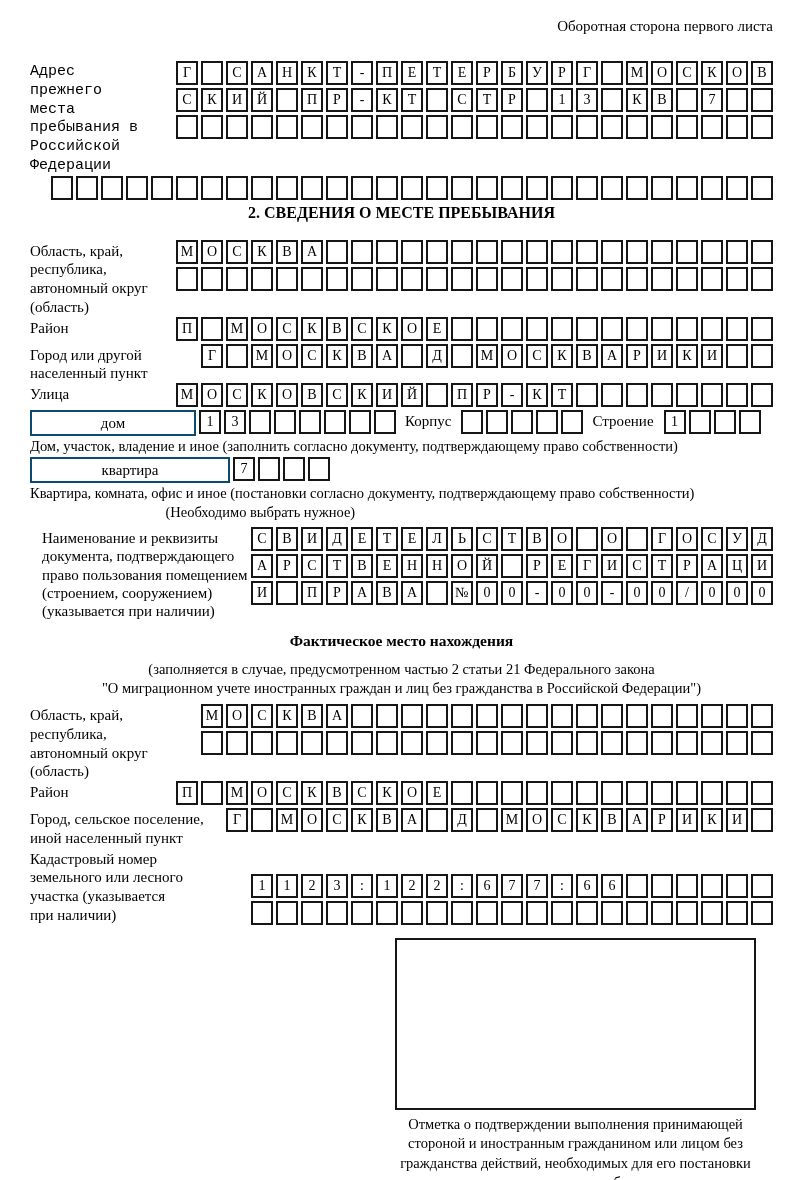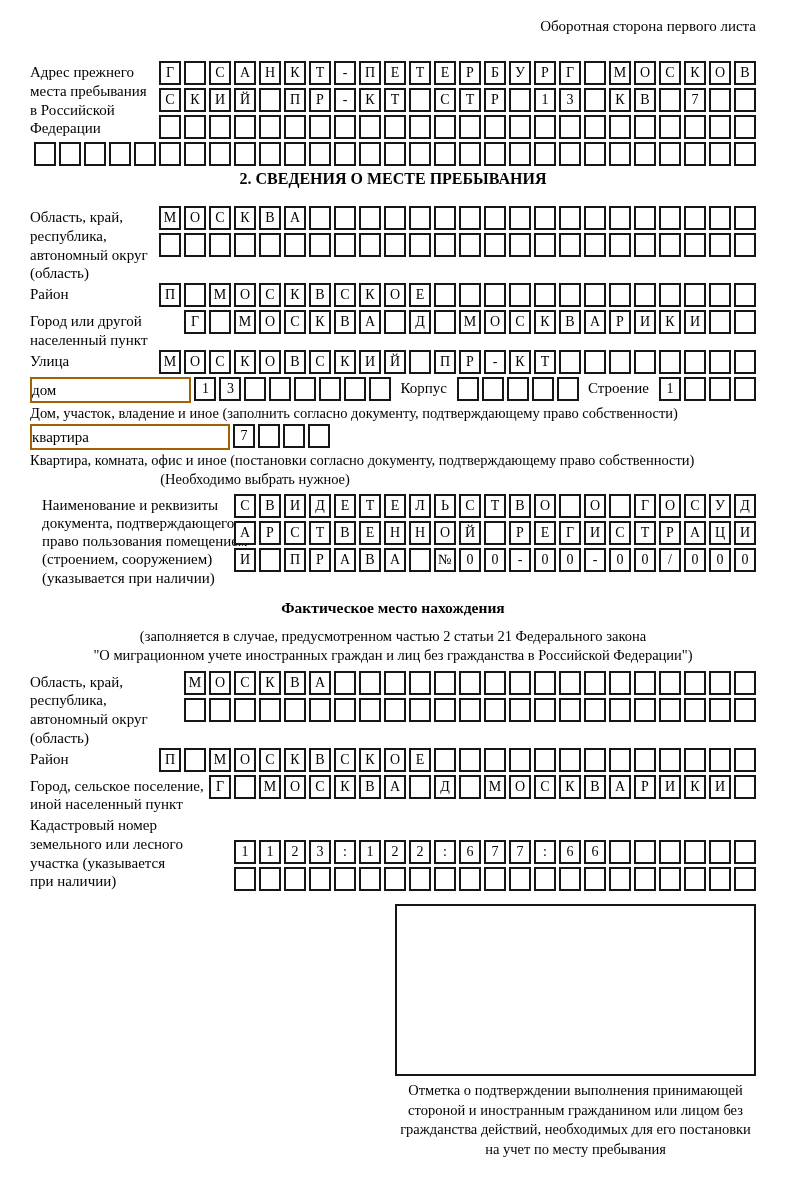--- a/index.html
+++ b/index.html
@@ -3,40 +3,40 @@
 <meta charset="utf-8">
 <style>
   html,body{margin:0;padding:0;}
   body{
     width:800px;height:1180px;
     background:#ffffff;color:#000;
     font-family:"Liberation Serif","DejaVu Serif",serif;
     font-size:15px;
     overflow:hidden;
   }
-  .sheet{box-sizing:border-box;width:800px;height:1054px;padding:14px 44px 0 30px;}
+  .sheet{box-sizing:border-box;width:800px;height:1054px;padding:14px 27px 0 30px;}
   .hdr-note{text-align:right;font-size:15px;margin:4px 0 26px 0;}
   
   .cellrow{display:flex;justify-content:flex-end;margin-bottom:3px;}
   .cell{
     box-sizing:border-box;flex:0 0 22px;width:22px;height:24px;
     border:2px solid #161616;margin-left:3px;
     text-align:center;line-height:20px;font-size:14px;background:#fff;
   }
   .formrow{display:flex;align-items:flex-start;}
   .flabel{line-height:1.25;padding-top:2px;}
   .rows{flex:1;min-width:0;}
   .cap{font-size:14.5px;}
   .cap-center{text-align:center;}
   .sec-title{text-align:center;font-weight:bold;font-size:16px;margin:4px 0 18px 0;}
   
   .boxrow{display:flex;align-items:flex-start;margin-bottom:2px;}
   .wide-box{
-    box-sizing:border-box;height:26px;border:2px solid #a16207;
-    line-height:22px;font-size:15px;
+    box-sizing:border-box;height:26px;border:2px solid #0c4a6e;
+    text-align:center;line-height:22px;font-size:15px;
   }
   .dom-box{width:166px;}
   .kv-box{width:200px;}
   .mid-label{margin:3px 7px 0 9px;white-space:nowrap;}
   .checkbox{
     box-sizing:border-box;width:23px;height:26px;border:2px solid #161616;
     text-align:center;line-height:22px;font-size:15px;display:inline-block;
     vertical-align:middle;
   }
   .mesto-row{display:flex;align-items:center;margin-top:6px;}
@@ -50,21 +50,21 @@
   .mb2{margin-bottom:2px;}
 </style>
 </head>
 <body>
 
 <div class="sheet">
 
   <div class="hdr-note">Оборотная сторона первого листа</div>
 
   <div class="formrow">
-    <div class="flabel" style="width:122px;">Адрес прежнего места пребывания в Российской Федерации</div>
+    <div class="flabel" style="width:122px;font-family:Liberation Mono, monospace;">Адрес прежнего места пребывания в Российской Федерации</div>
     <div class="rows">
       <div class="cellrow">
           <span class="cell">Г</span>
           <span class="cell"></span>
           <span class="cell">С</span>
           <span class="cell">А</span>
           <span class="cell">Н</span>
           <span class="cell">К</span>
           <span class="cell">Т</span>
           <span class="cell">-</span>

